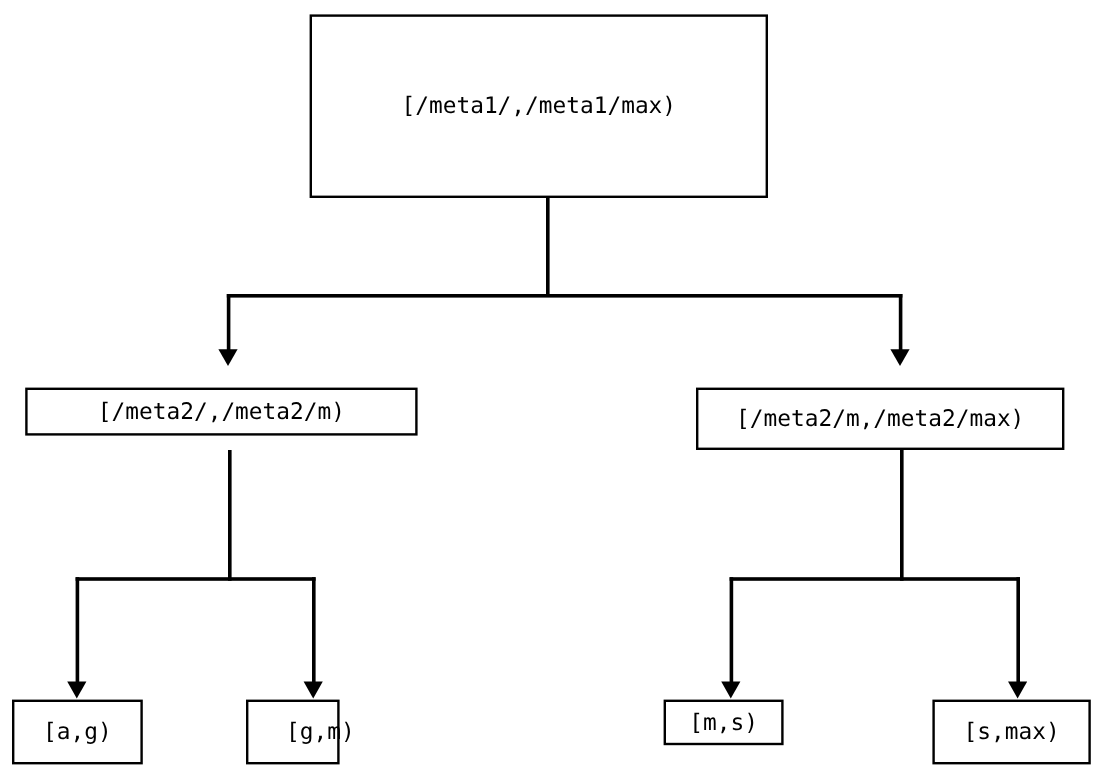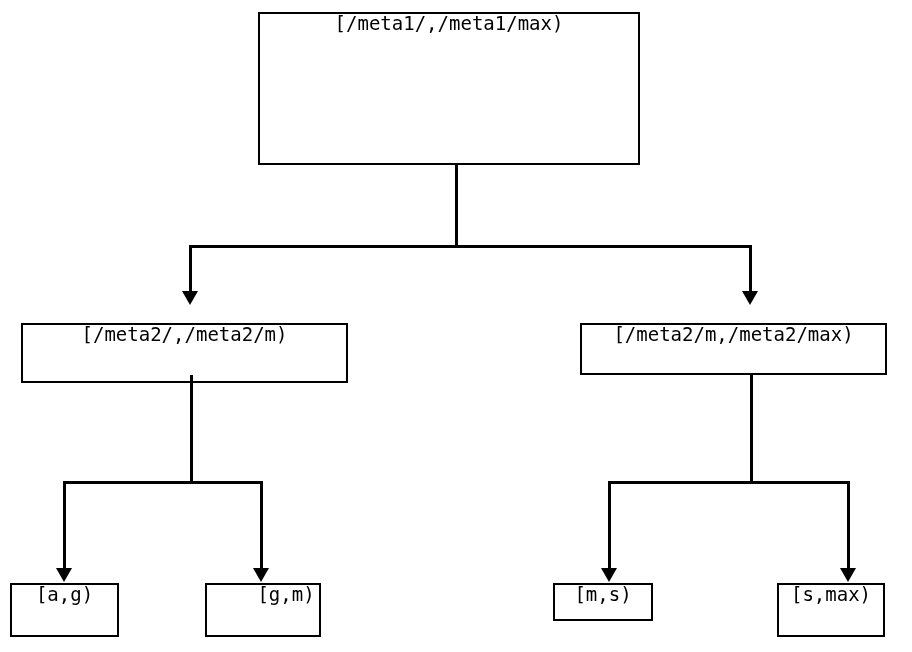--- a/index.html
+++ b/index.html
@@ -16,21 +16,21 @@
     height: 652px;
     background: #ffffff;
     overflow: hidden;
   }
   .node-box {
     position: absolute;
     box-sizing: border-box;
     border: 2px solid #000000;
     background: #ffffff;
     display: flex;
-    align-items: flex-start;
+    align-items: center;
     justify-content: center;
     color: #000000;
     font-family: "DejaVu Sans Mono", monospace;
     white-space: pre;
   }
   .node-label {
     display: block;
     line-height: 1;
   }
   
@@ -39,57 +39,57 @@
     top: 12px;
     width: 382px;
     height: 153px;
     font-size: 19px;
   }
   
   #node-mid-left {
     left: 21px;
     top: 323px;
     width: 327px;
-    height: 60px;
+    height: 40px;
     font-size: 19px;
   }
   #node-mid-right {
     left: 580px;
     top: 323px;
     width: 307px;
     height: 52px;
     font-size: 19px;
   }
   
   #node-leaf-ag {
     left: 10px;
     top: 583px;
     width: 109px;
     height: 54px;
     font-size: 19px;
   }
   #node-leaf-gm {
     left: 205px;
     top: 583px;
-    width: 116px;
+    width: 78px;
     height: 54px;
     font-size: 19px;
     padding-left: 46px;
   }
   #node-leaf-ms {
     left: 553px;
     top: 583px;
     width: 100px;
     height: 38px;
     font-size: 19px;
   }
   #node-leaf-smax {
     left: 777px;
     top: 583px;
-    width: 108px;
+    width: 132px;
     height: 54px;
     font-size: 19px;
   }
   
   .edge-v {
     position: absolute;
     width: 3px;
     background: #000000;
   }
   .edge-h {

